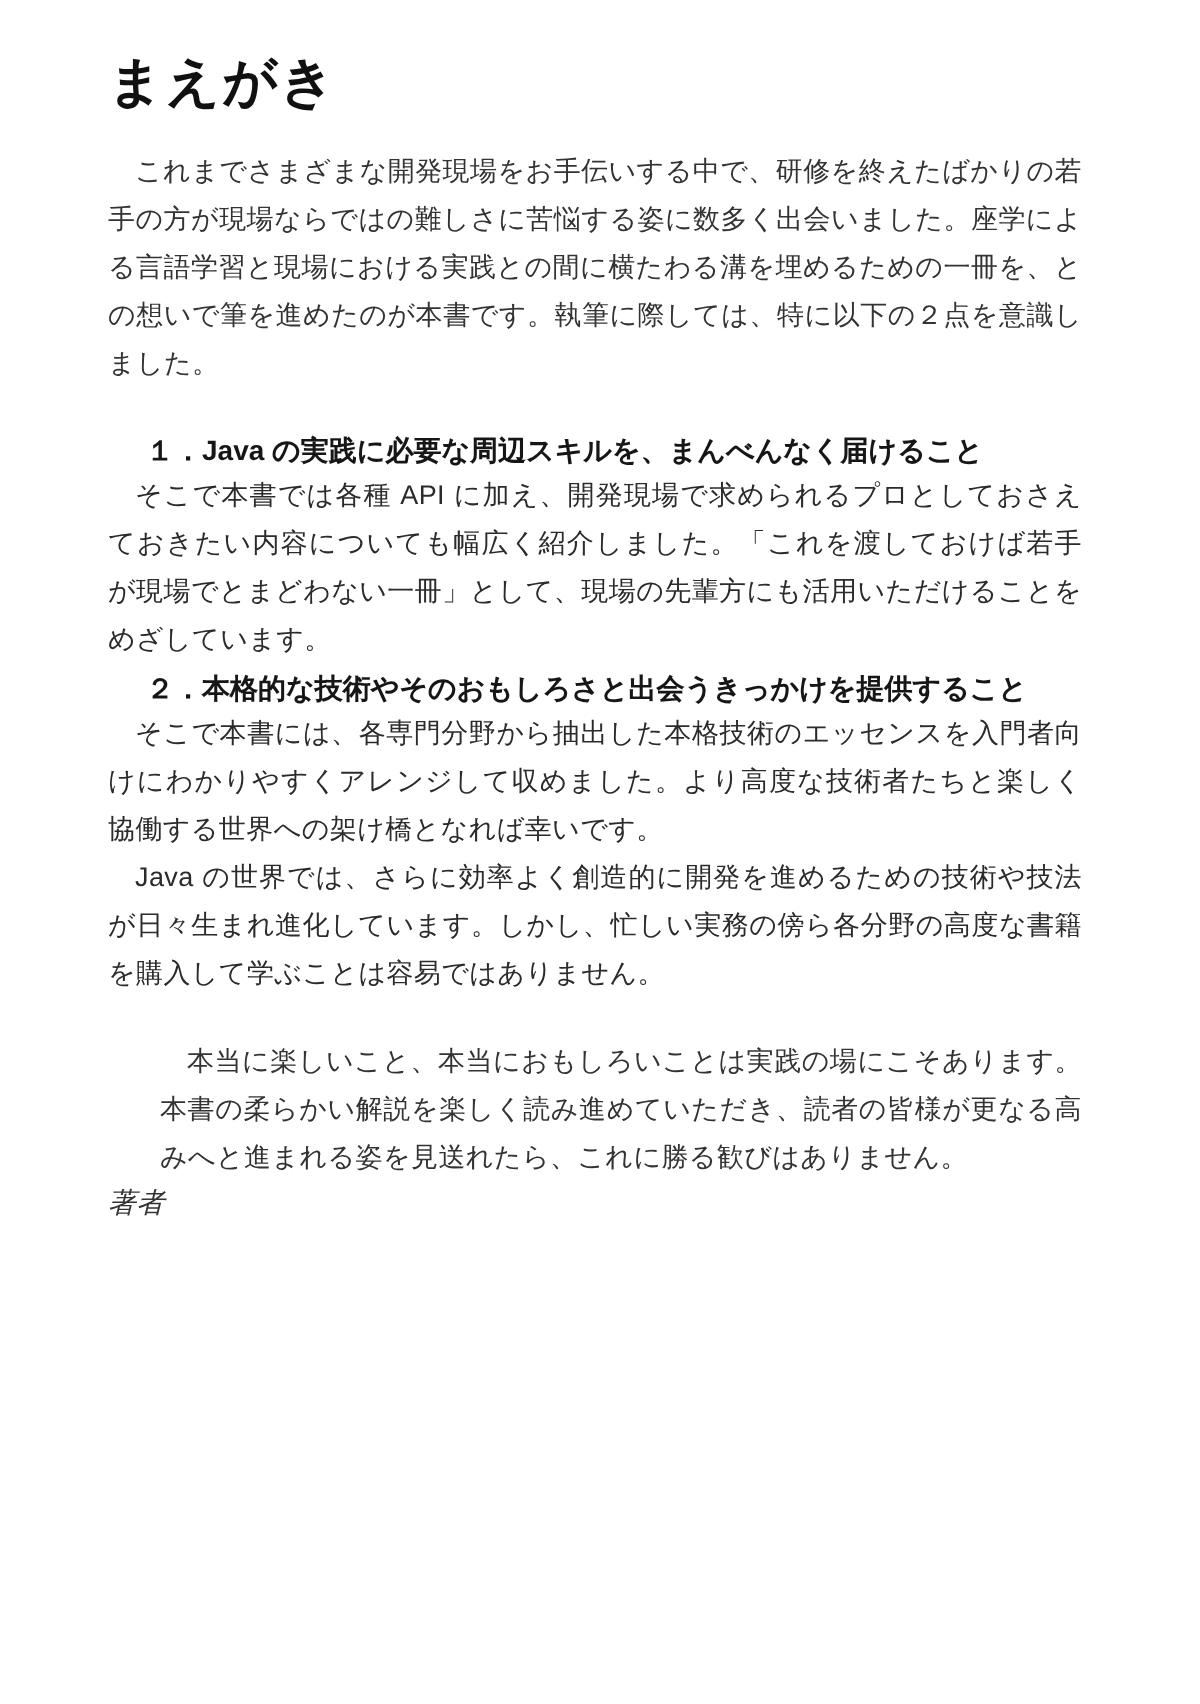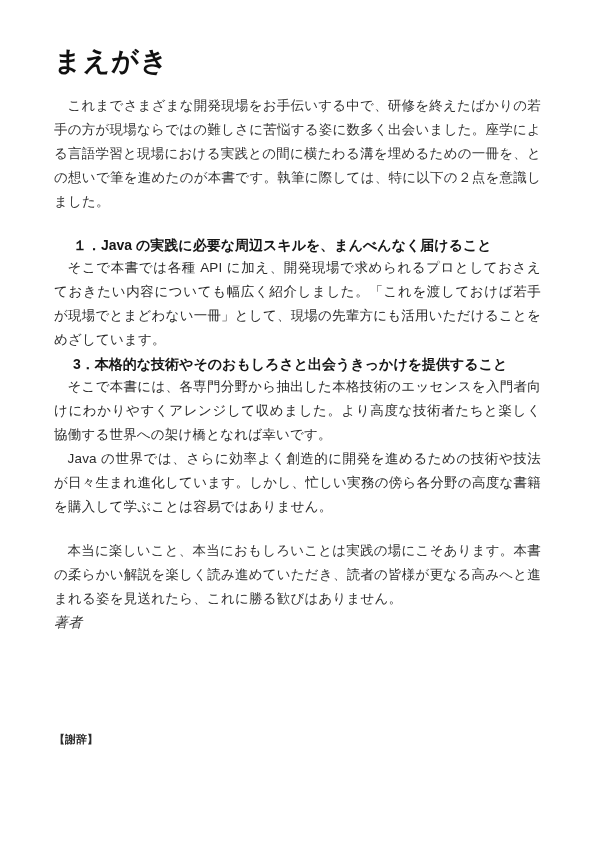--- a/index.html
+++ b/index.html
@@ -6,21 +6,21 @@
     margin: 0;
     padding: 0;
     background: #ffffff;
   }
   .page {
     position: relative;
     width: 600px;
     height: 852px;
     box-sizing: border-box;
     background: #ffffff;
-    padding: 46px 59px 0 54px;
+    padding: 26px 59px 0 54px;
     overflow: hidden;
     color: #242424;
   }
   .page-title {
     font-family: "Liberation Sans", "DejaVu Sans", sans-serif;
     font-size: 27px;
     font-weight: 800;
     line-height: 30px;
     letter-spacing: 1px;
     color: #111111;
@@ -45,21 +45,21 @@
   .intro-para { margin-bottom: 20px; }
   .section { margin-top: 1px; }
   .section-heading {
     font-family: "Liberation Sans", "DejaVu Sans", sans-serif;
     font-size: 14px;
     font-weight: 800;
     line-height: 22px;
     color: #161616;
     margin: 0 0 0 19px;
   }
-  .closing-para { margin-top: 20px; }
+  .closing-para { margin-top: 20px; margin-left: 26px; }
   .signature {
     font-size: 14px;
     line-height: 24px;
     margin: 0;
     text-align: left;
     font-style: italic;
   }
   .acknowledgment {
     position: absolute;
     left: 54px;
@@ -90,26 +90,25 @@
   <h1 class="page-title">まえがき</h1>
 
   <p class="para serif indent intro-para">これまでさまざまな開発現場をお手伝いする中で、研修を終えたばかりの若手の方が現場ならではの難しさに苦悩する姿に数多く出会いました。座学による言語学習と現場における実践との間に横たわる溝を埋めるための一冊を、との想いで筆を進めたのが本書です。執筆に際しては、特に以下の２点を意識しました。</p>
 
   <div class="section">
     <h2 class="section-heading">１．Java の実践に必要な周辺スキルを、まんべんなく届けること</h2>
     <p class="para sans indent">そこで本書では各種 API に加え、開発現場で求められるプロとしておさえておきたい内容についても幅広く紹介しました。「これを渡しておけば若手が現場でとまどわない一冊」として、現場の先輩方にも活用いただけることをめざしています。</p>
   </div>
 
   <div class="section">
-    <h2 class="section-heading">3．本格的な技術やそのおもしろさと出会うきっかけを提供すること</h2>
+    <h2 class="section-heading">２．本格的な技術やそのおもしろさと出会うきっかけを提供すること</h2>
     <p class="para sans indent">そこで本書には、各専門分野から抽出した本格技術のエッセンスを入門者向けにわかりやすくアレンジして収めました。より高度な技術者たちと楽しく協働する世界への架け橋となれば幸いです。</p>
     <p class="para sans indent">Java の世界では、さらに効率よく創造的に開発を進めるための技術や技法が日々生まれ進化しています。しかし、忙しい実務の傍ら各分野の高度な書籍を購入して学ぶことは容易ではありません。</p>
   </div>
 
   <p class="para serif indent closing-para">本当に楽しいこと、本当におもしろいことは実践の場にこそあります。本書の柔らかい解説を楽しく読み進めていただき、読者の皆様が更なる高みへと進まれる姿を見送れたら、これに勝る歓びはありません。</p>
 
   <p class="para serif signature">著者</p>
 
   <div class="acknowledgment">
-    <div class="ack-label">【謝辞】</div>
   </div>
 
 </div>
 
 </body></html>

